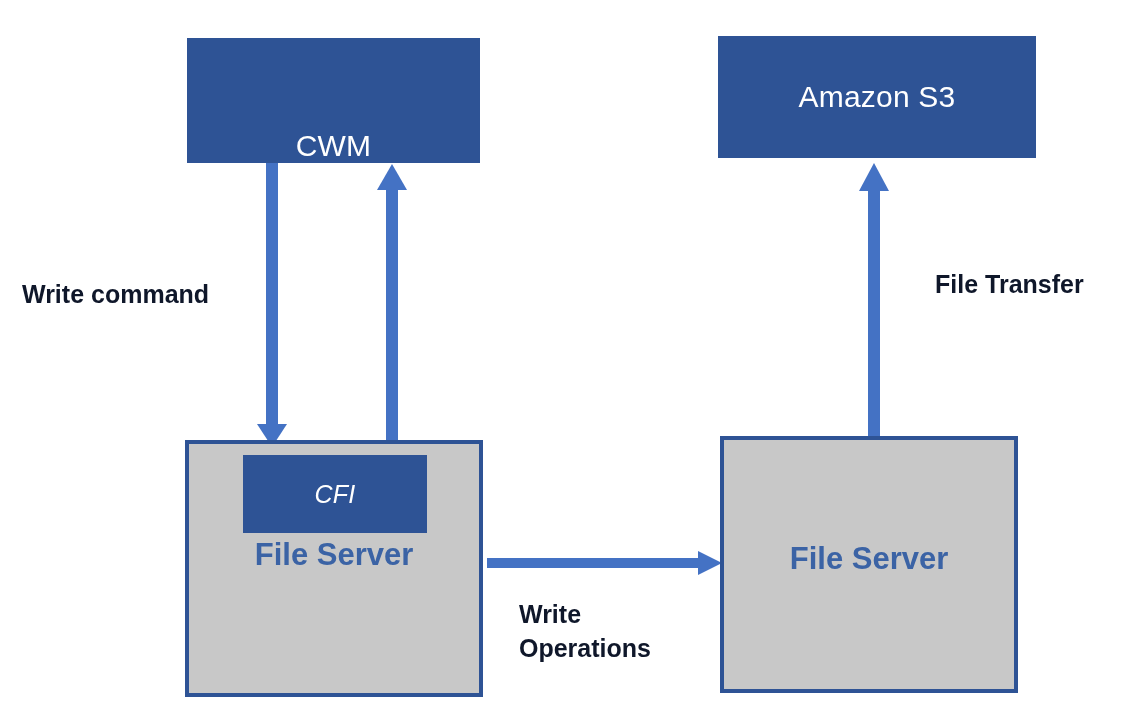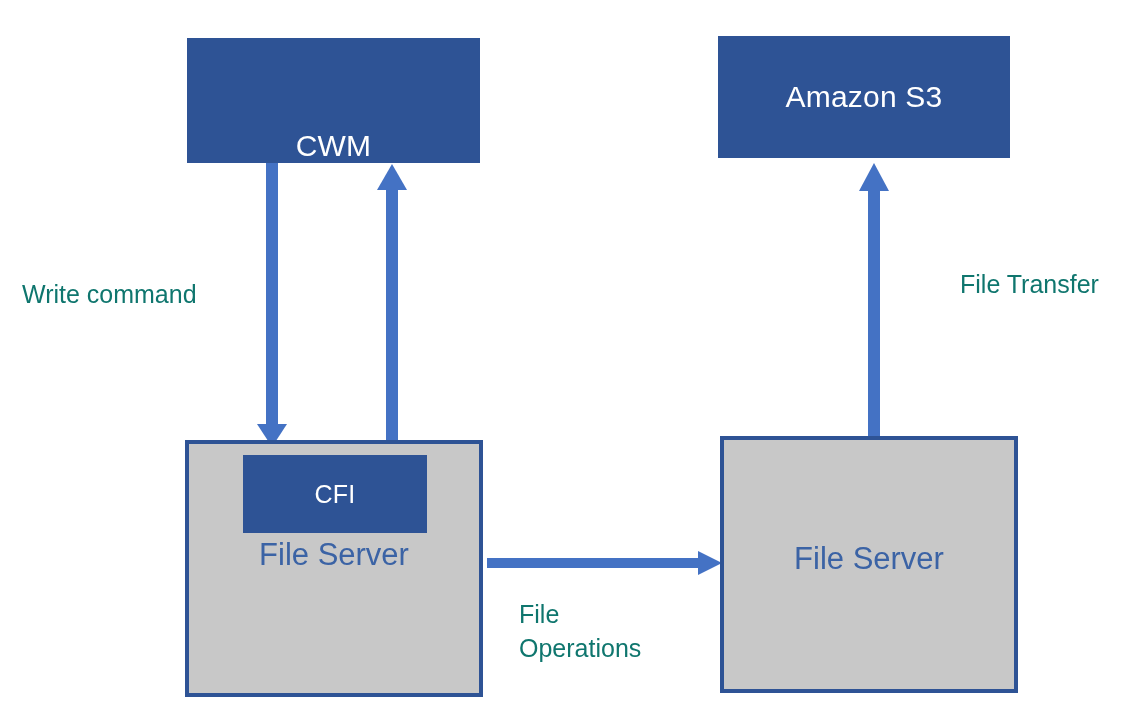--- a/index.html
+++ b/index.html
@@ -43,37 +43,39 @@
     letter-spacing: 0.2px;
     white-space: nowrap;
   }
 
   .label-cwm       { font-size: 30px; }
   .label-s3        { font-size: 30px; }
   .label-cfi       { font-size: 25px; }
 
   .label-fileserver {
     font-size: 31px;
-    font-weight: normal;
+    font-weight: bold;
     color: #3B63A5;
     white-space: nowrap;
   }
 
   
   #cfi-box {
     position: absolute;
+    font-style: italic;
   }
 
   
   .edge-label {
     position: absolute;
-    color: #0f766e;
+    color: #0f172a;
     font-size: 25px;
     line-height: 1.35;
     white-space: pre-line;
+    font-weight: bold;
   }
 
   
   #arrows {
     position: absolute;
     left: 0;
     top: 0;
     width: 1125px;
     height: 720px;
     pointer-events: none;
@@ -104,37 +106,37 @@
     <g>
       <rect x="487" y="558" width="215" height="10" fill="#4472C4"></rect>
       <polygon points="698,551 698,575 722,563" fill="#4472C4"></polygon>
     </g>
   </svg>
 
   <div class="node node-dark" id="node-cwm" style="left:187px; top:38px; width:293px; height:125px;align-items:flex-end;">
     <span class="node-label label-cwm">CWM</span>
   </div>
 
-  <div class="node node-dark" id="node-amazon-s3" style="left:718px; top:36px; width:292px; height:122px;">
+  <div class="node node-dark" id="node-amazon-s3" style="left:718px; top:36px; width:318px; height:122px;">
     <span class="node-label label-s3">Amazon S3</span>
   </div>
 
   <div class="node node-gray" id="node-file-server-left" style="left:185px; top:440px; width:298px; height:257px;">
     <span class="label-fileserver" style="position:absolute; left:0; right:0; text-align:center; top:93px;">File Server</span>
   </div>
 
   <div class="node node-dark" id="cfi-box" style="left:243px; top:455px; width:184px; height:78px;">
     <span class="node-label label-cfi">CFI</span>
   </div>
 
   <div class="node node-gray" id="node-file-server-right" style="left:720px; top:436px; width:298px; height:257px;">
     <span class="label-fileserver" style="position:absolute; left:0; right:0; text-align:center; top:101px;">File Server</span>
   </div>
 
   <div class="edge-label" style="left:22px; top:278px;">Write command</div>
 
 
-  <div class="edge-label" style="left:960px; top:268px;">File Transfer</div>
+  <div class="edge-label" style="left:935px; top:268px;">File Transfer</div>
 
-  <div class="edge-label" style="left:519px; top:598px;">File
+  <div class="edge-label" style="left:519px; top:598px;">Write
 Operations</div>
 
 </div>
 
 </body></html>

